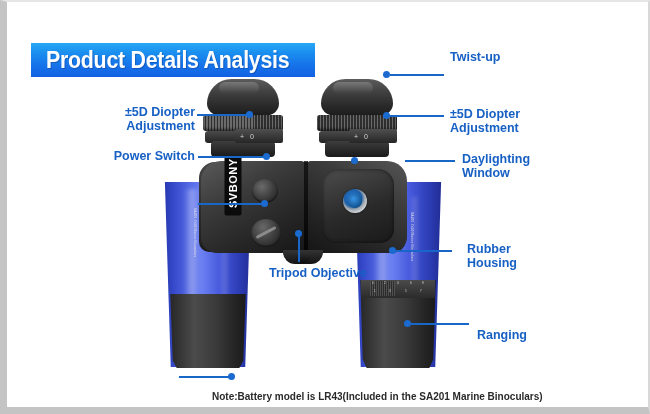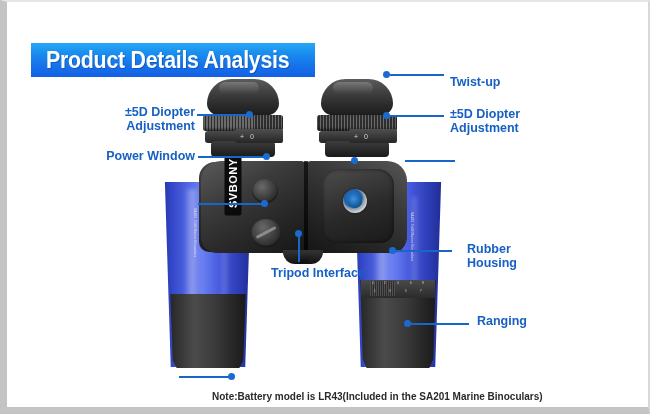--- a/index.html
+++ b/index.html
@@ -324,51 +324,53 @@
       </div>
 
       <div class="tripod"></div>
     </div>
 
     <div class="label right-al" style="left:62px;top:103px;width:126px;">±5D Diopter
 Adjustment</div>
     <div class="lead" style="left:190px;top:112px;width:52px;"></div>
     <div class="dot" style="left:239px;top:109px;"></div>
 
-    <div class="label right-al" style="left:62px;top:147px;width:126px;">Power Window</div>
+    <div class="label right-al" style="left:62px;top:147px;width:126px;">Power Switch</div>
     <div class="lead" style="left:191px;top:154px;width:68px;"></div>
     <div class="dot" style="left:256px;top:151px;"></div>
 
     <div class="lead" style="left:191px;top:201px;width:66px;"></div>
     <div class="dot" style="left:254px;top:198px;"></div>
 
     <div class="lead" style="left:172px;top:374px;width:52px;"></div>
     <div class="dot" style="left:221px;top:371px;"></div>
 
-    <div class="label left-al" style="left:443px;top:73px;width:150px;">Twist-up</div>
+    <div class="label left-al" style="left:443px;top:48px;width:150px;">Twist-up</div>
     <div class="lead" style="left:383px;top:72px;width:54px;"></div>
     <div class="dot" style="left:376px;top:69px;"></div>
 
     <div class="label left-al" style="left:443px;top:105px;width:150px;">±5D Diopter
 Adjustment</div>
     <div class="lead" style="left:383px;top:113px;width:54px;"></div>
     <div class="dot" style="left:376px;top:110px;"></div>
 
+    <div class="label left-al" style="left:455px;top:150px;width:150px;">Daylighting
+Window</div>
     <div class="lead" style="left:398px;top:158px;width:50px;"></div>
     <div class="dot" style="left:344px;top:155px;"></div>
 
     <div class="label left-al" style="left:460px;top:240px;width:150px;">Rubber
 Housing</div>
     <div class="lead" style="left:389px;top:248px;width:56px;"></div>
     <div class="dot" style="left:382px;top:245px;"></div>
 
-    <div class="label left-al" style="left:470px;top:312px;width:150px;">Ranging</div>
+    <div class="label left-al" style="left:470px;top:326px;width:150px;">Ranging</div>
     <div class="lead" style="left:404px;top:321px;width:58px;"></div>
     <div class="dot" style="left:397px;top:318px;"></div>
 
-    <div class="label center-al" style="left:246px;top:264px;width:130px;">Tripod Interface</div>
+    <div class="label center-al" style="left:246px;top:264px;width:130px;">Tripod Objective</div>
     <div class="lead-v" style="left:291px;top:232px;height:28px;"></div>
     <div class="dot" style="left:288px;top:228px;"></div>
 
     <div class="note">Note:Battery model is LR43(Included in the SA201 Marine Binoculars)</div>
 
   </div>
 </div>
 
 </body></html>

